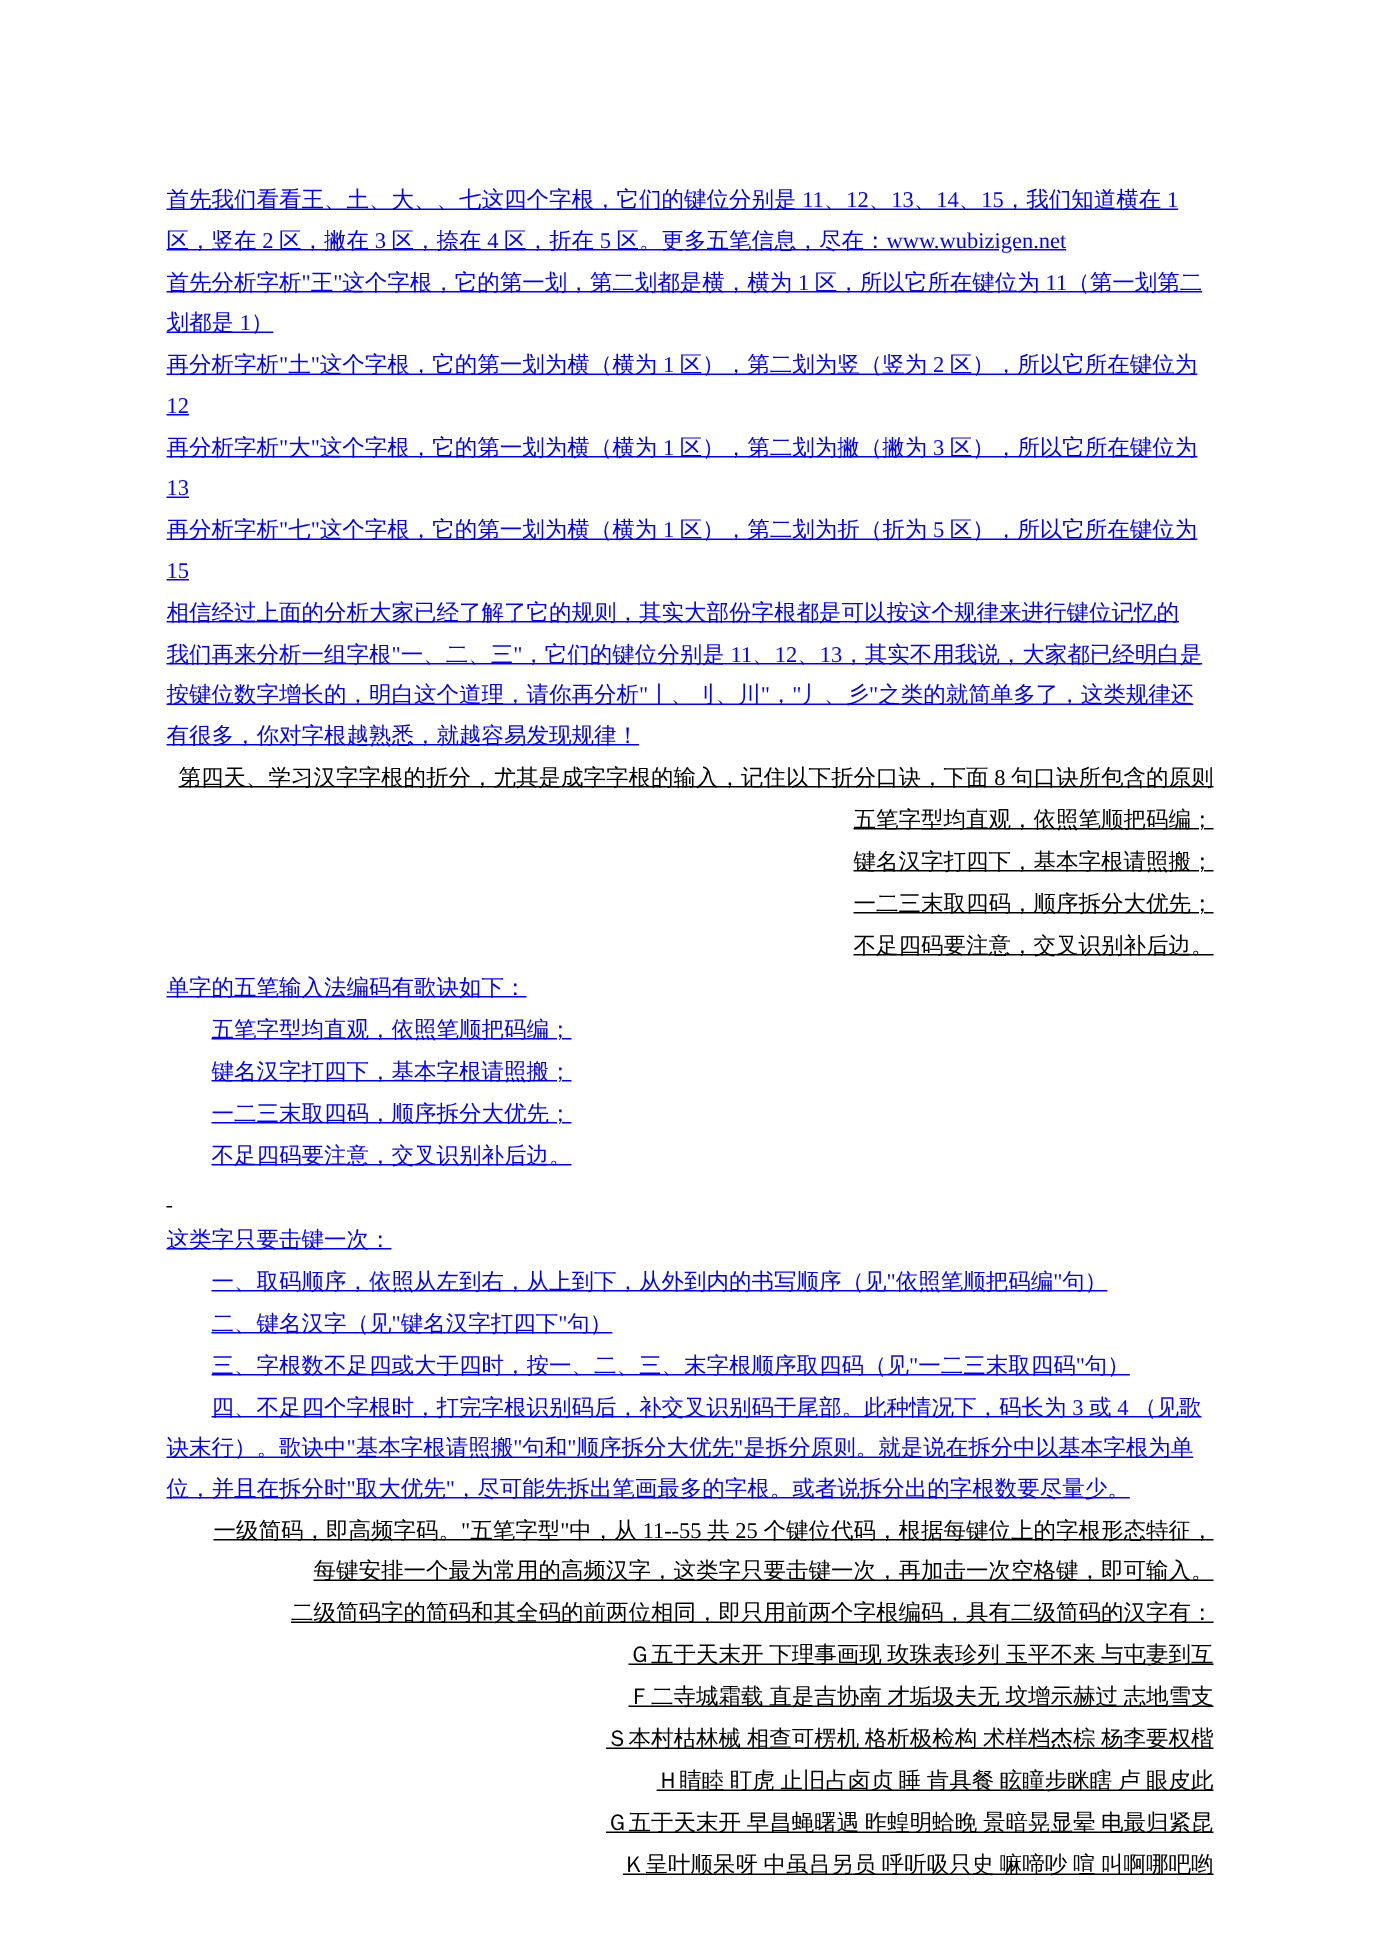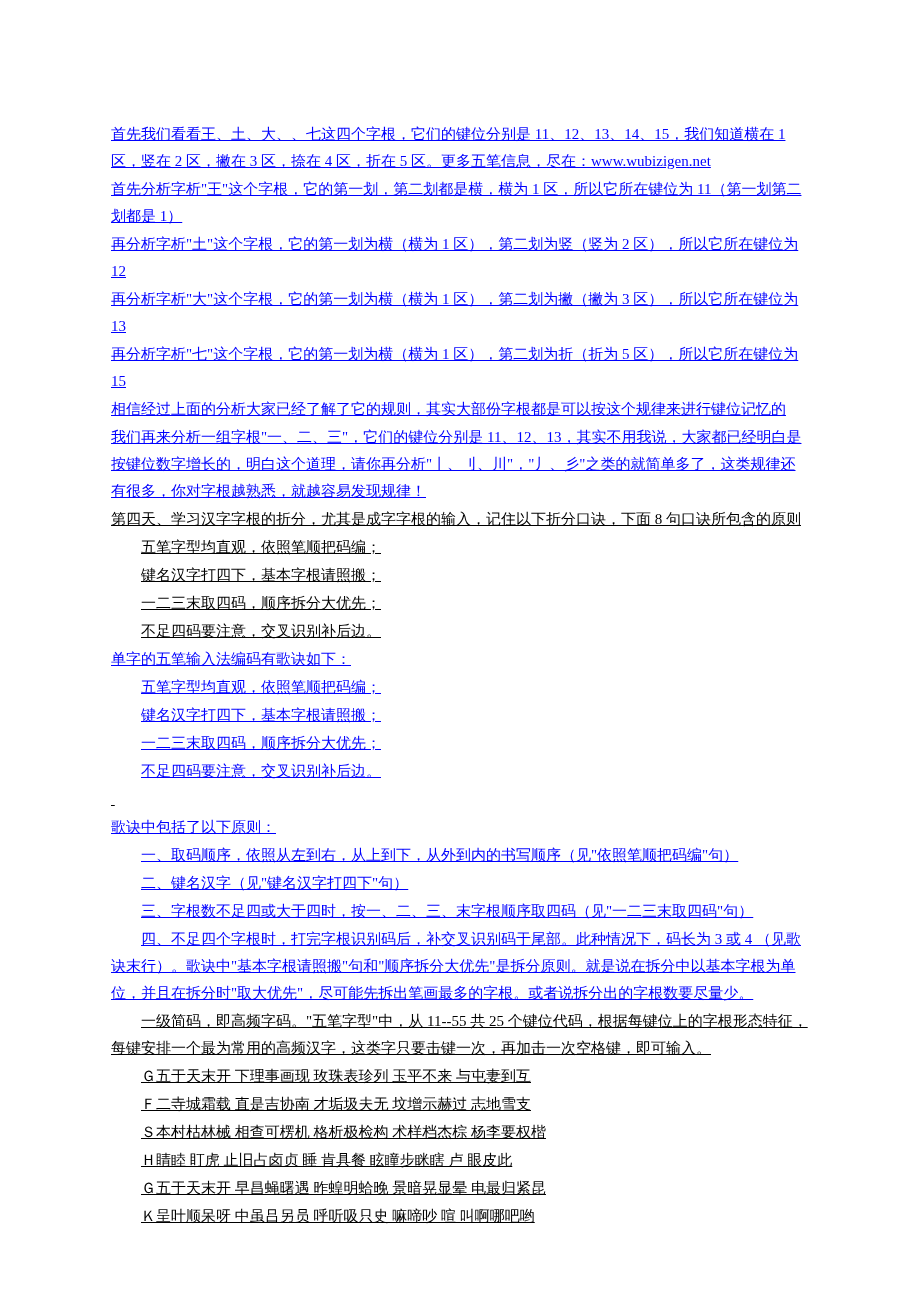--- a/index.html
+++ b/index.html
@@ -7,21 +7,21 @@
       font-size: 15px;
       line-height: 1.8;
       background: #fff;
       margin: 0;
       padding: 120px 110px 60px 110px;
       width: 920px;
       box-sizing: border-box;
       color: #000;
     }
     .blue { color: #0000ff; }
-    .black { color: #000; }
+    .black { color: #000; text-align: right; }
     p { margin: 1px; text-decoration: underline; }
     .indent { text-indent: 2em; }
   </style>
 </head>
 <body>
 
 <div>
 
   <p class="blue">首先我们看看王、土、大、、七这四个字根，它们的键位分别是 11、12、13、14、15，我们知道横在 1 区，竖在 2 区，撇在 3 区，捺在 4 区，折在 5 区。更多五笔信息，尽在：www.wubizigen.net</p>
   <p class="blue">首先分析字析"王"这个字根，它的第一划，第二划都是横，横为 1 区，所以它所在键位为 11（第一划第二划都是 1）</p>
@@ -38,27 +38,28 @@
   <p class="black indent">不足四码要注意，交叉识别补后边。</p>
 
   <p class="blue">单字的五笔输入法编码有歌诀如下：</p>
   <p class="blue indent">五笔字型均直观，依照笔顺把码编；</p>
   <p class="blue indent">键名汉字打四下，基本字根请照搬；</p>
   <p class="blue indent">一二三末取四码，顺序拆分大优先；</p>
   <p class="blue indent">不足四码要注意，交叉识别补后边。</p>
 
   <p>&nbsp;</p>
 
-  <p class="blue">歌诀中包括了以下原则：</p>
+  <p class="blue">这类字只要击键一次：</p>
   <p class="blue indent">一、取码顺序，依照从左到右，从上到下，从外到内的书写顺序（见"依照笔顺把码编"句）</p>
   <p class="blue indent">二、键名汉字（见"键名汉字打四下"句）</p>
   <p class="blue indent">三、字根数不足四或大于四时，按一、二、三、末字根顺序取四码（见"一二三末取四码"句）</p>
   <p class="blue indent">四、不足四个字根时，打完字根识别码后，补交叉识别码于尾部。此种情况下，码长为 3 或 4 （见歌诀末行）。歌诀中"基本字根请照搬"句和"顺序拆分大优先"是拆分原则。就是说在拆分中以基本字根为单位，并且在拆分时"取大优先"，尽可能先拆出笔画最多的字根。或者说拆分出的字根数要尽量少。</p>
 
   <p class="black indent">一级简码，即高频字码。"五笔字型"中，从 11--55 共 25 个键位代码，根据每键位上的字根形态特征，每键安排一个最为常用的高频汉字，这类字只要击键一次，再加击一次空格键，即可输入。</p>
+  <p class="black indent">二级简码字的简码和其全码的前两位相同，即只用前两个字根编码，具有二级简码的汉字有：</p>
 
   <p class="black indent">Ｇ五于天末开 下理事画现 玫珠表珍列 玉平不来 与屯妻到互</p>
   <p class="black indent">Ｆ二寺城霜载 直是吉协南 才垢圾夫无 坟增示赫过 志地雪支</p>
   <p class="black indent">Ｓ本村枯林械 相查可楞机 格析极检构 术样档杰棕 杨李要权楷</p>
   <p class="black indent">Ｈ睛睦 盯虎 止旧占卤贞 睡 肯具餐 眩瞳步眯瞎 卢 眼皮此</p>
   <p class="black indent">Ｇ五于天末开 早昌蝇曙遇 昨蝗明蛤晚 景暗晃显晕 电最归紧昆</p>
   <p class="black indent">Ｋ呈叶顺呆呀 中虽吕另员 呼听吸只史 嘛啼吵 喧 叫啊哪吧哟</p>
 
 </div>
 

